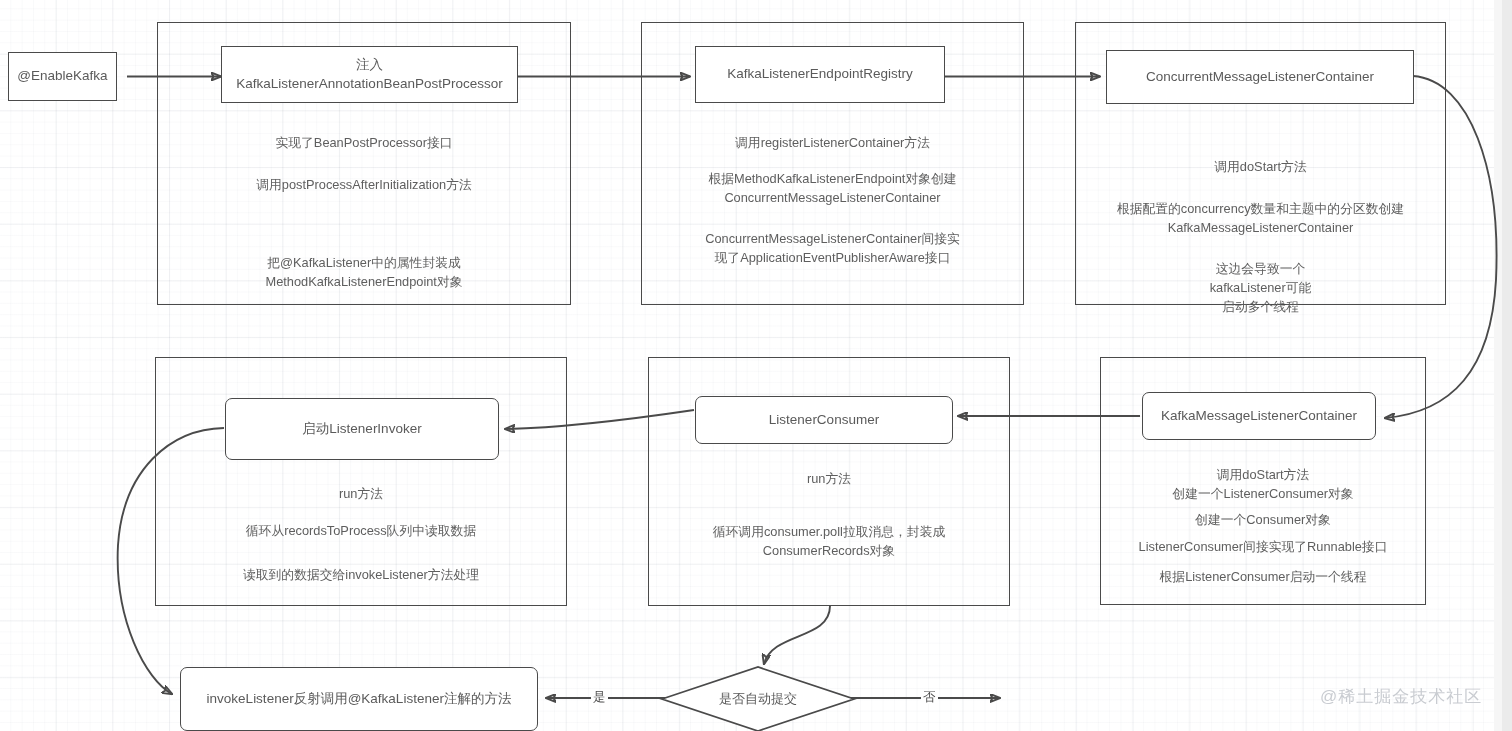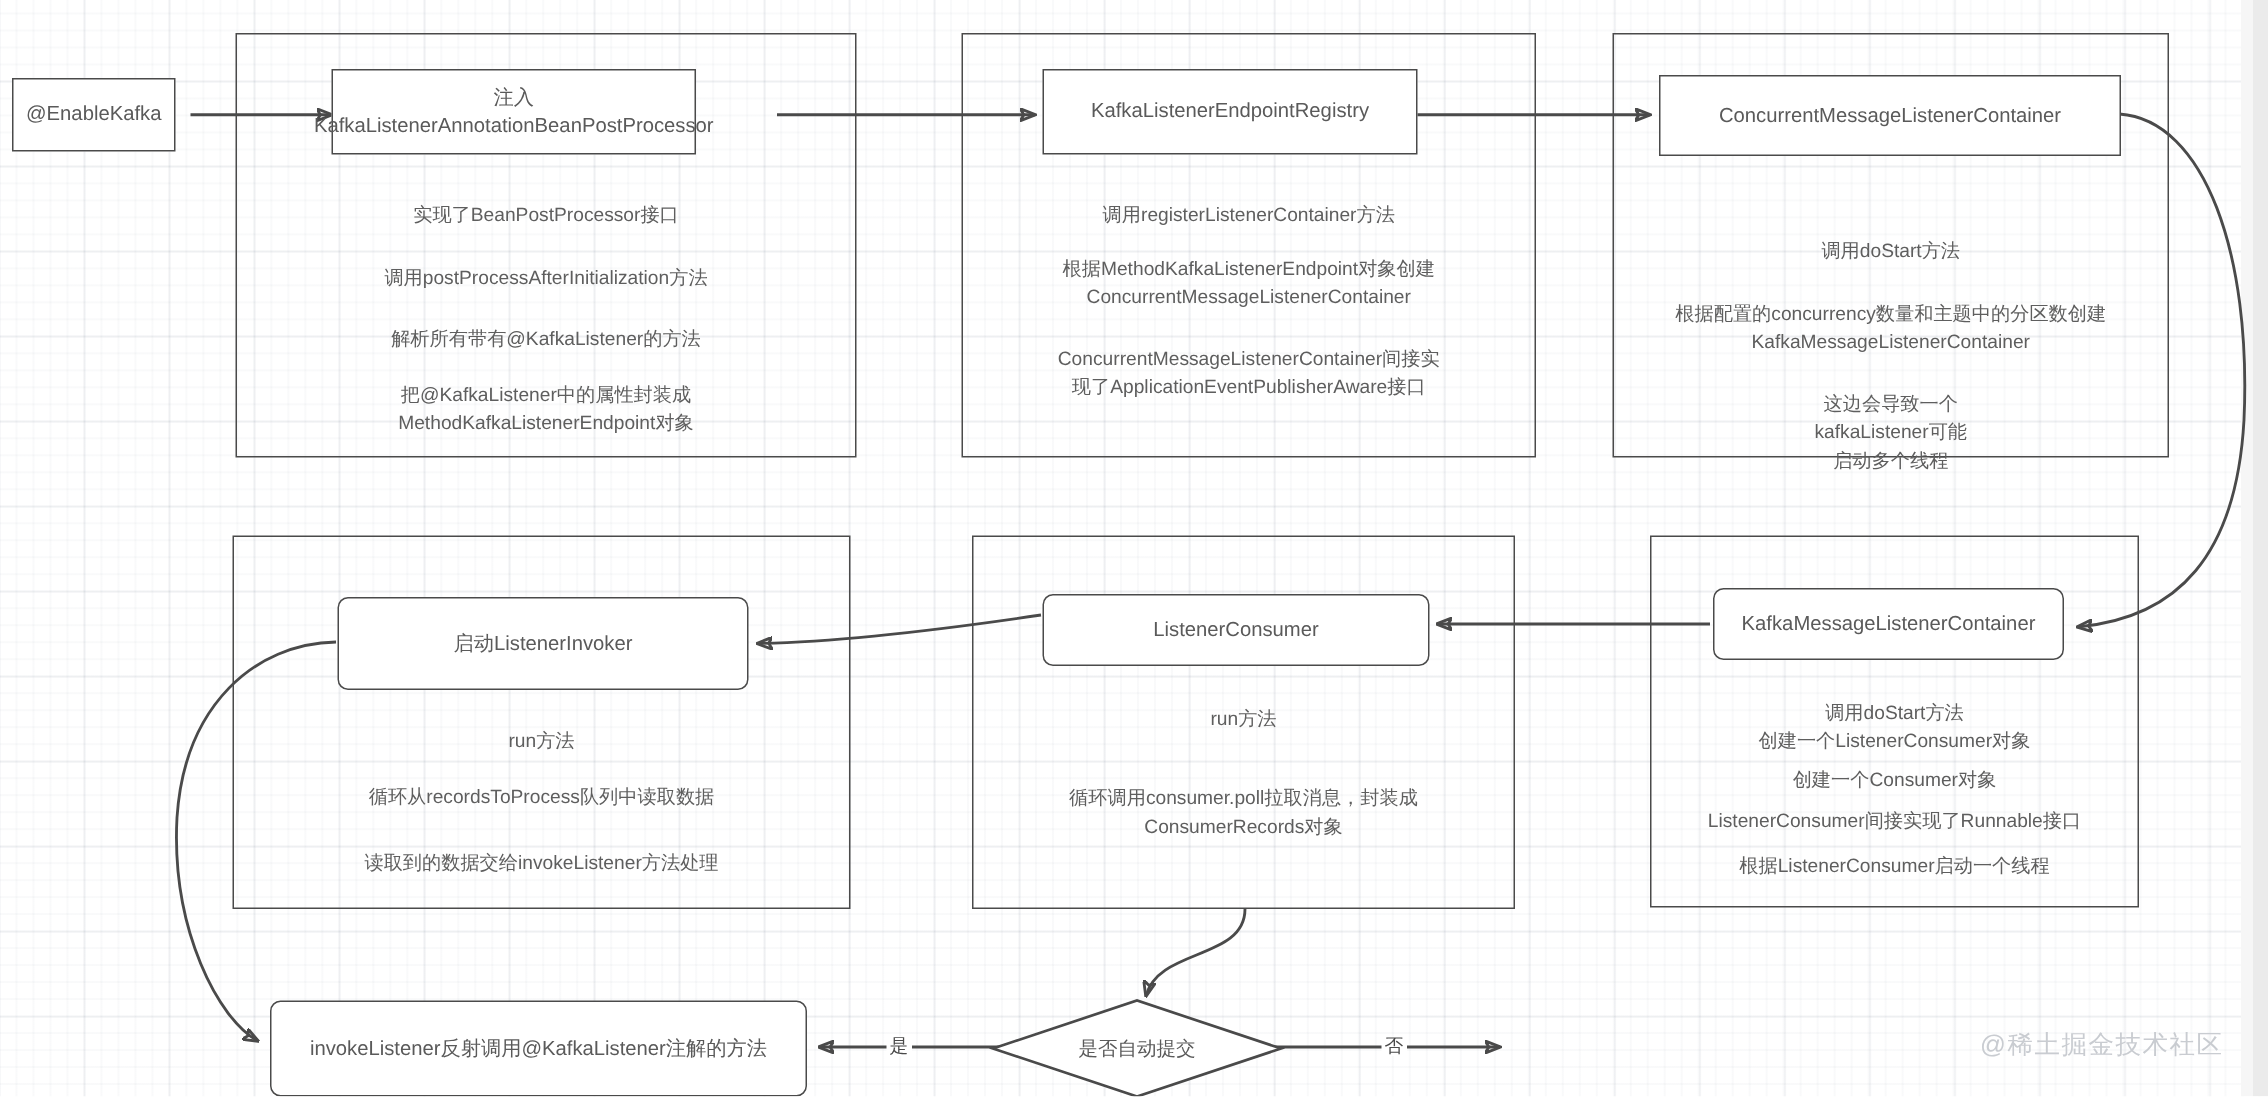--- a/index.html
+++ b/index.html
@@ -131,27 +131,26 @@
     <line x1="858" y1="698" x2="1000" y2="698" marker-end="url(#arw)"></line>
 
     <path d="M224,428 C170,429 123,470 118,545 C114,620 146,680 172,694" marker-end="url(#arw)"></path>
   </svg>
 
   <div class="node" style="left:8px; top:52px; width:109px; height:49px;">
     <span>@EnableKafka</span>
   </div>
 
   <div class="group" style="left:157px; top:22px; width:414px; height:283px;">
-    <div class="node" style="left:63px; top:23px; width:243px; height:57px;">
+    <div class="node" style="left:63px; top:23px; width:297px; height:57px;">
       <span>注入
 KafkaListenerAnnotationBeanPostProcessor</span>
     </div>
     <div class="note" style="top:110px;">实现了BeanPostProcessor接口</div>
     <div class="note" style="top:152px;">调用postProcessAfterInitialization方法</div>
-    <div class="note" style="top:193px;">解析所有带有@KafkaListener的方法</div>
     <div class="note" style="top:230px;">把@KafkaListener中的属性封装成
 MethodKafkaListenerEndpoint对象</div>
   </div>
 
   <div class="group" style="left:641px; top:22px; width:383px; height:283px;">
     <div class="node" style="left:53px; top:23px; width:250px; height:57px;">
       <span>KafkaListenerEndpointRegistry</span>
     </div>
     <div class="note" style="top:110px;">调用registerListenerContainer方法</div>
     <div class="note" style="top:146px;">根据MethodKafkaListenerEndpoint对象创建

